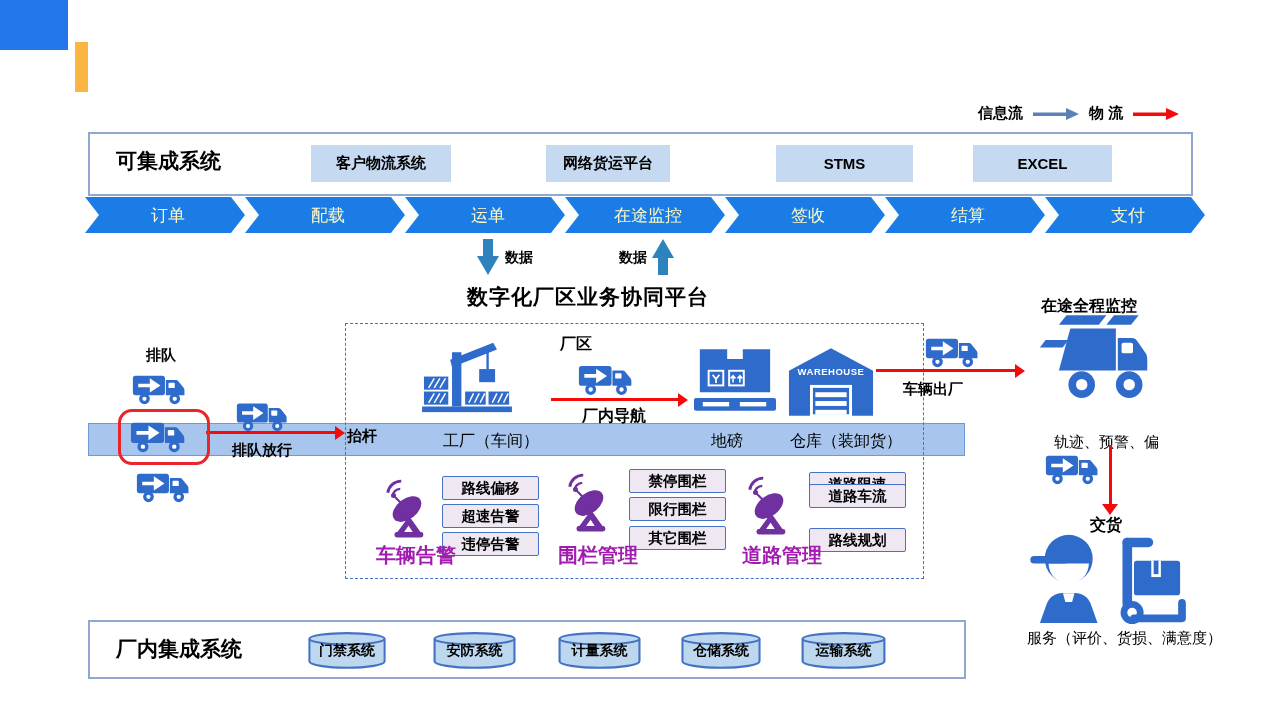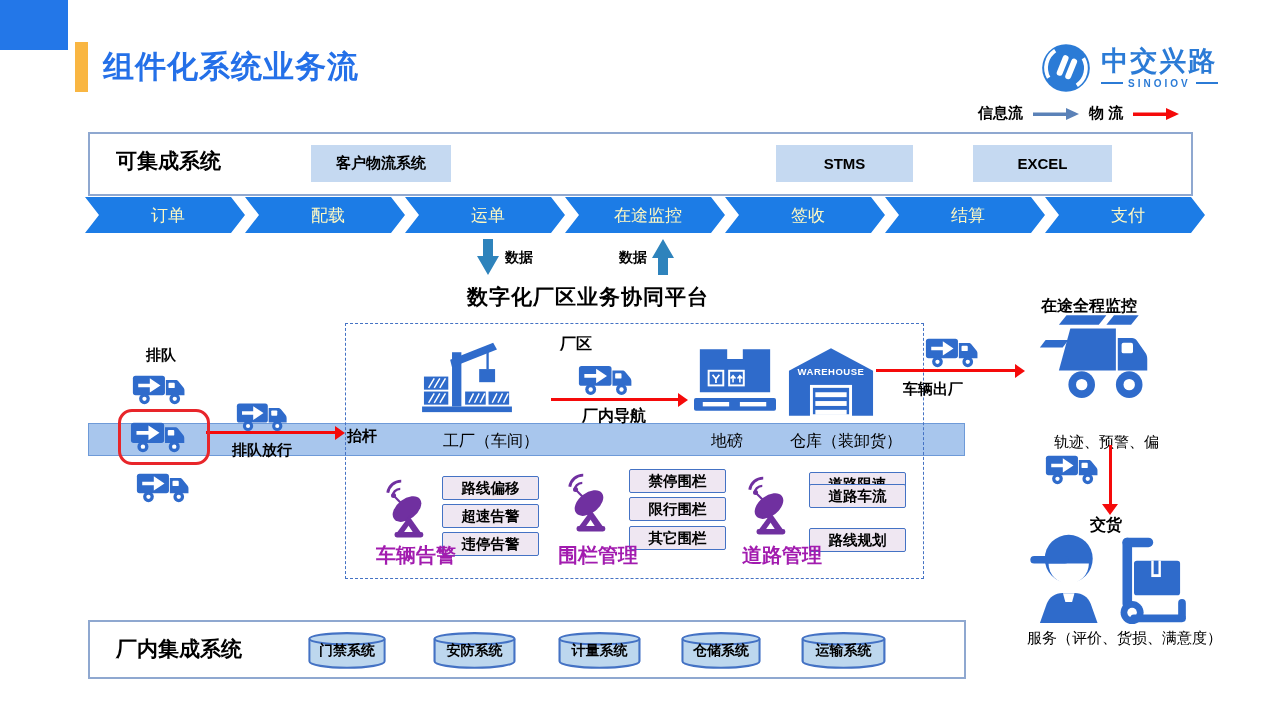--- a/index.html
+++ b/index.html
@@ -149,51 +149,38 @@
         <path d="M8 33 A 19 19 0 0 1 14 8" stroke="#fff" stroke-width="3.5" fill="none"></path>
         <path d="M40 15 A 19 19 0 0 1 34 40" stroke="#fff" stroke-width="3.5" fill="none"></path>
         <rect x="17.5" y="13" width="5.5" height="20" rx="2.7" transform="rotate(22 24 24)" fill="#fff"></rect>
         <rect x="26" y="13" width="5.5" height="20" rx="2.7" transform="rotate(22 24 24)" fill="#fff"></rect>
       </symbol>
     </defs>
   </svg>
 
   <div class="abs deco-blue"></div>
   <div class="abs deco-yellow"></div>
-  <div class="abs page-title">组件化系统业务流</div>
-  <div class="abs logo">
-    <svg class="logo-mark" width="52" height="52">
-        <use href="#logo-mark"></use>
-      </svg>
-    <div class="logo-text">
-      <div class="logo-name">中交兴路</div>
-      <div class="logo-sub">
-          <i></i>
-          <span>SINOIOV</span>
-          <i></i>
-        </div>
-    </div>
-  </div>
 
   <div class="abs legend">
     <span>信息流</span>
     <svg width="46" height="12">
       <rect x="0" y="4.5" width="34" height="3.5" fill="#5B82B8"></rect>
         <path d="M33 0 L46 6 33 12 z" fill="#5B82B8"></path>
     </svg>
     <span>物 流</span>
     <svg width="46" height="12">
       <rect x="0" y="4.5" width="34" height="3.5" fill="#F50A0A"></rect>
         <path d="M33 0 L46 6 33 12 z" fill="#F50A0A"></path>
     </svg>
   </div>
 
   <div class="abs frame top-box">
     <div class="frame-label">可集成系统</div>
     <div class="pill" style="left:221px;top:11px;width:140px;height:37px;">客户物流系统</div>
+    <div class="pill" style="left:456px;top:11px;width:124px;height:37px;">网络货运平台</div>
     <div class="pill" style="left:686px;top:11px;width:137px;height:37px;">STMS</div>
     <div class="pill" style="left:883px;top:11px;width:139px;height:37px;">EXCEL</div>
   </div>
 
   <div class="abs chevrons">
     <div class="chev">订单</div>
     <div class="chev">配载</div>
     <div class="chev">运单</div>
     <div class="chev">在途监控</div>
     <div class="chev">签收</div>

